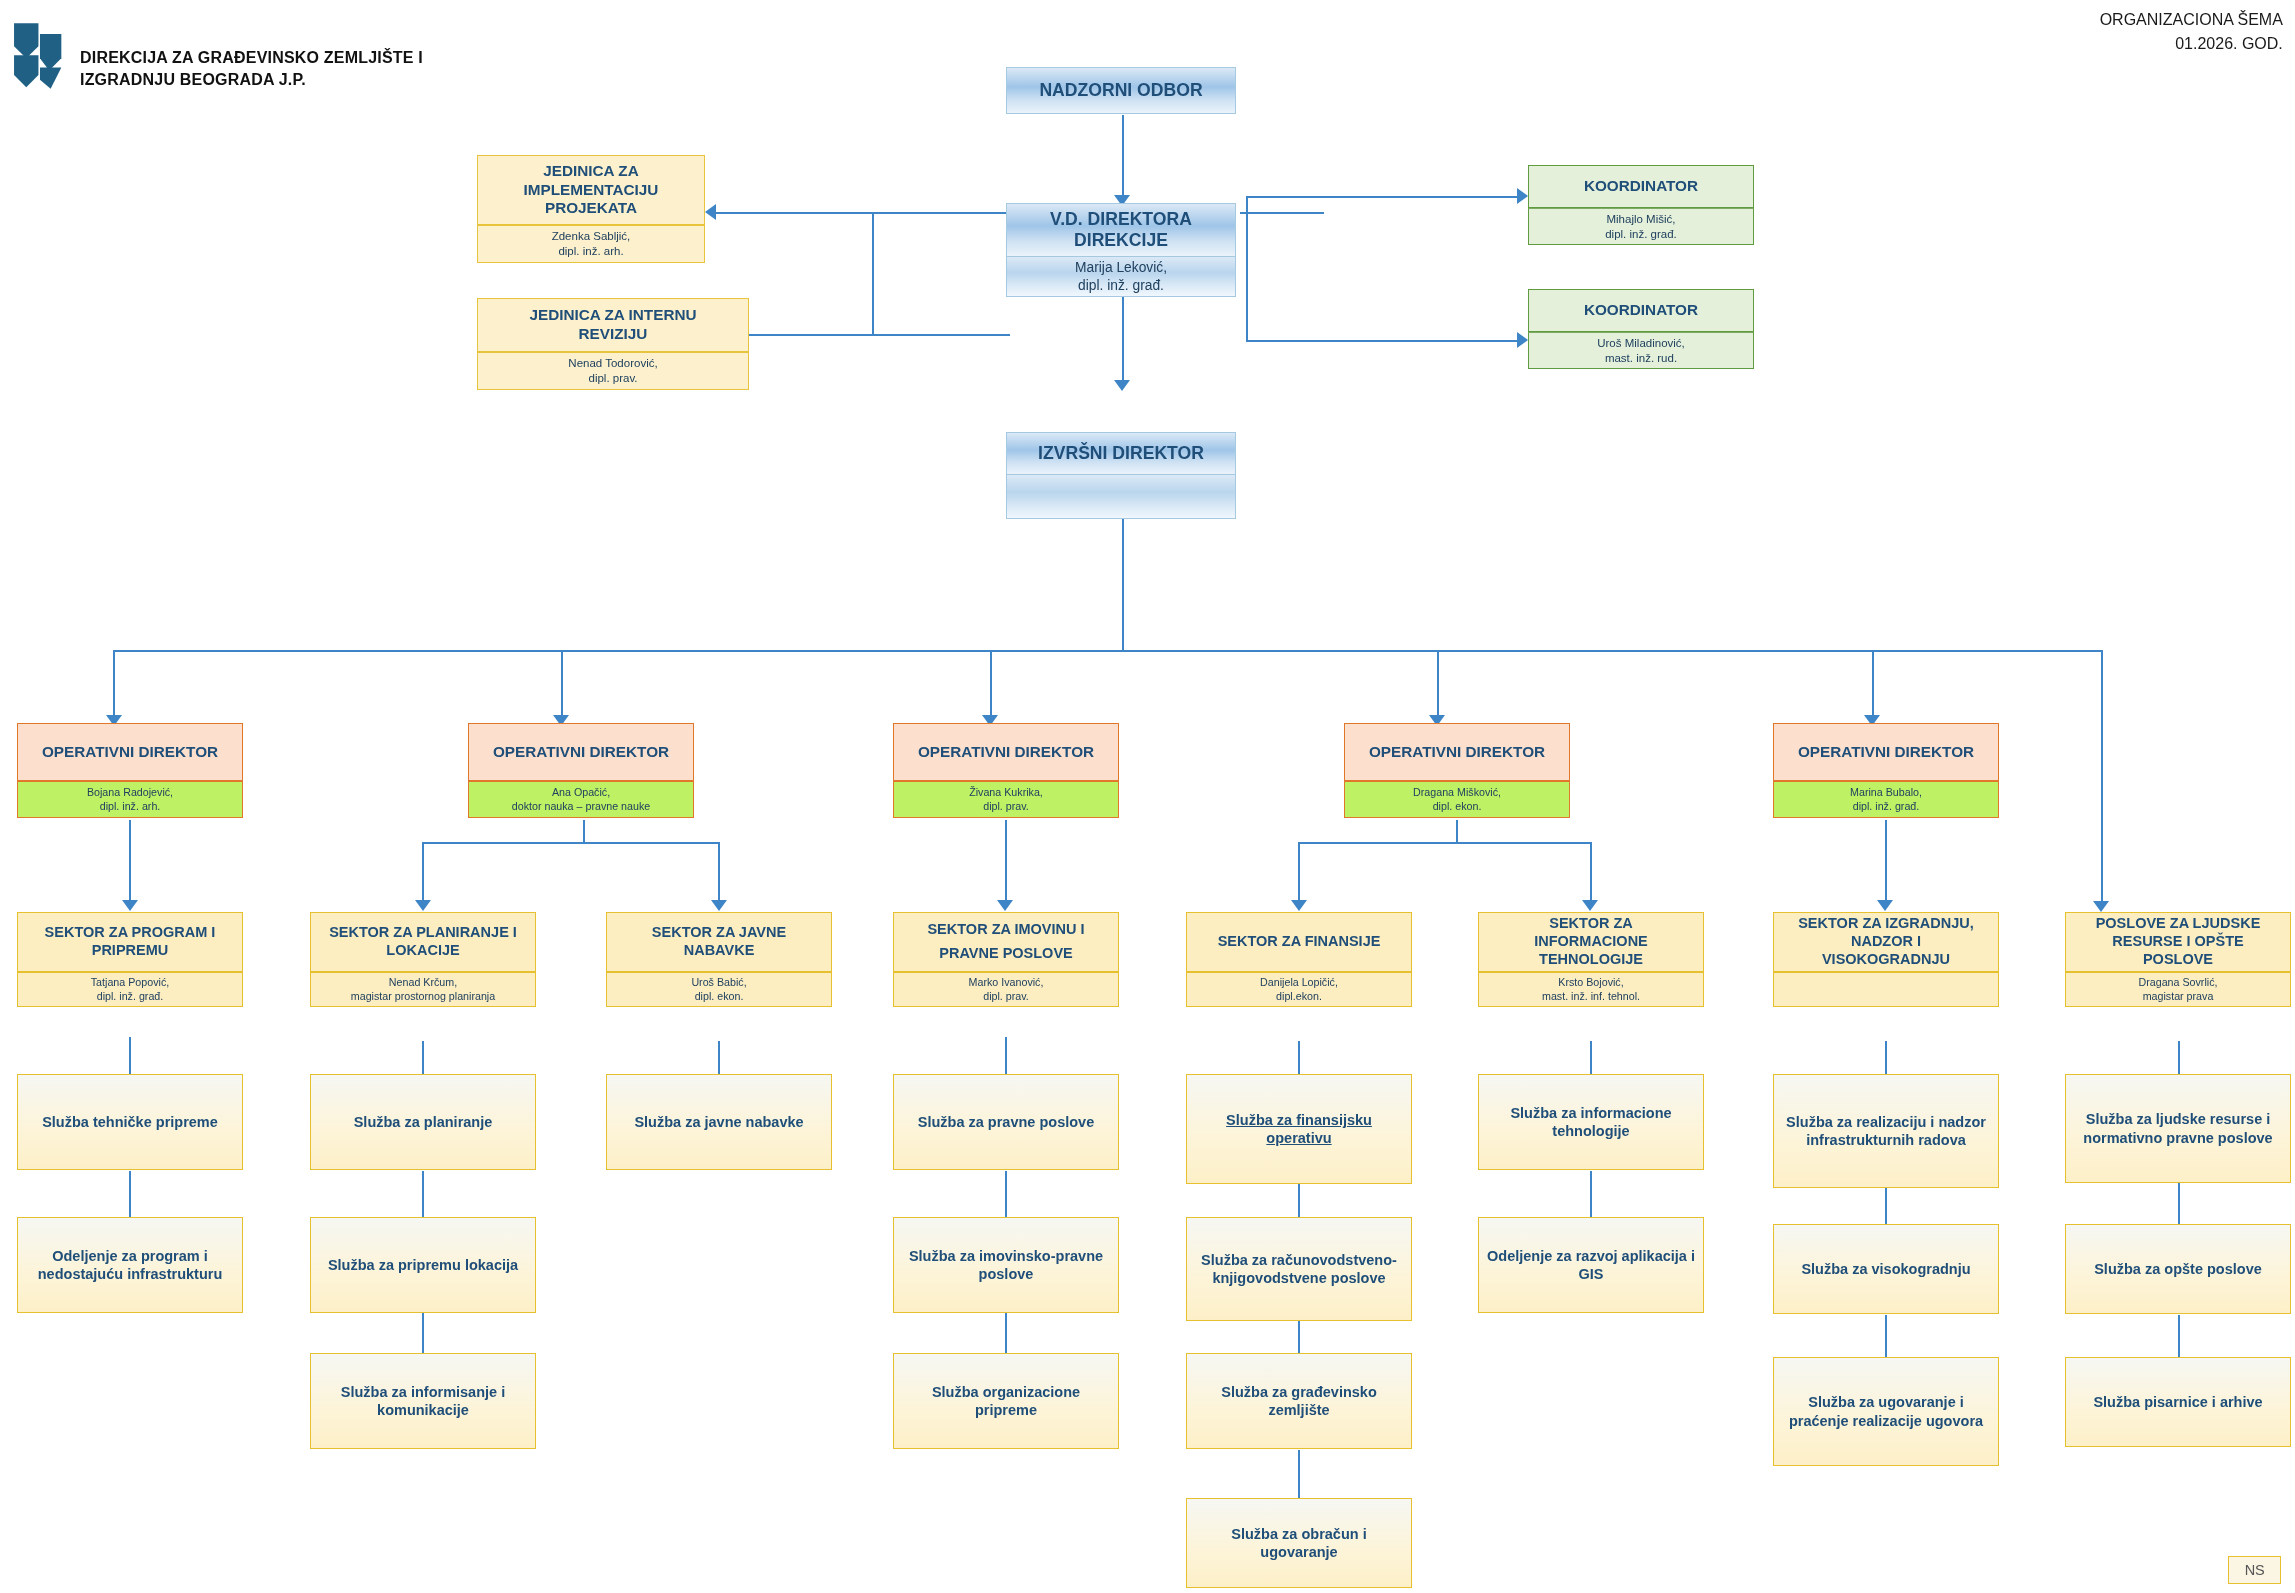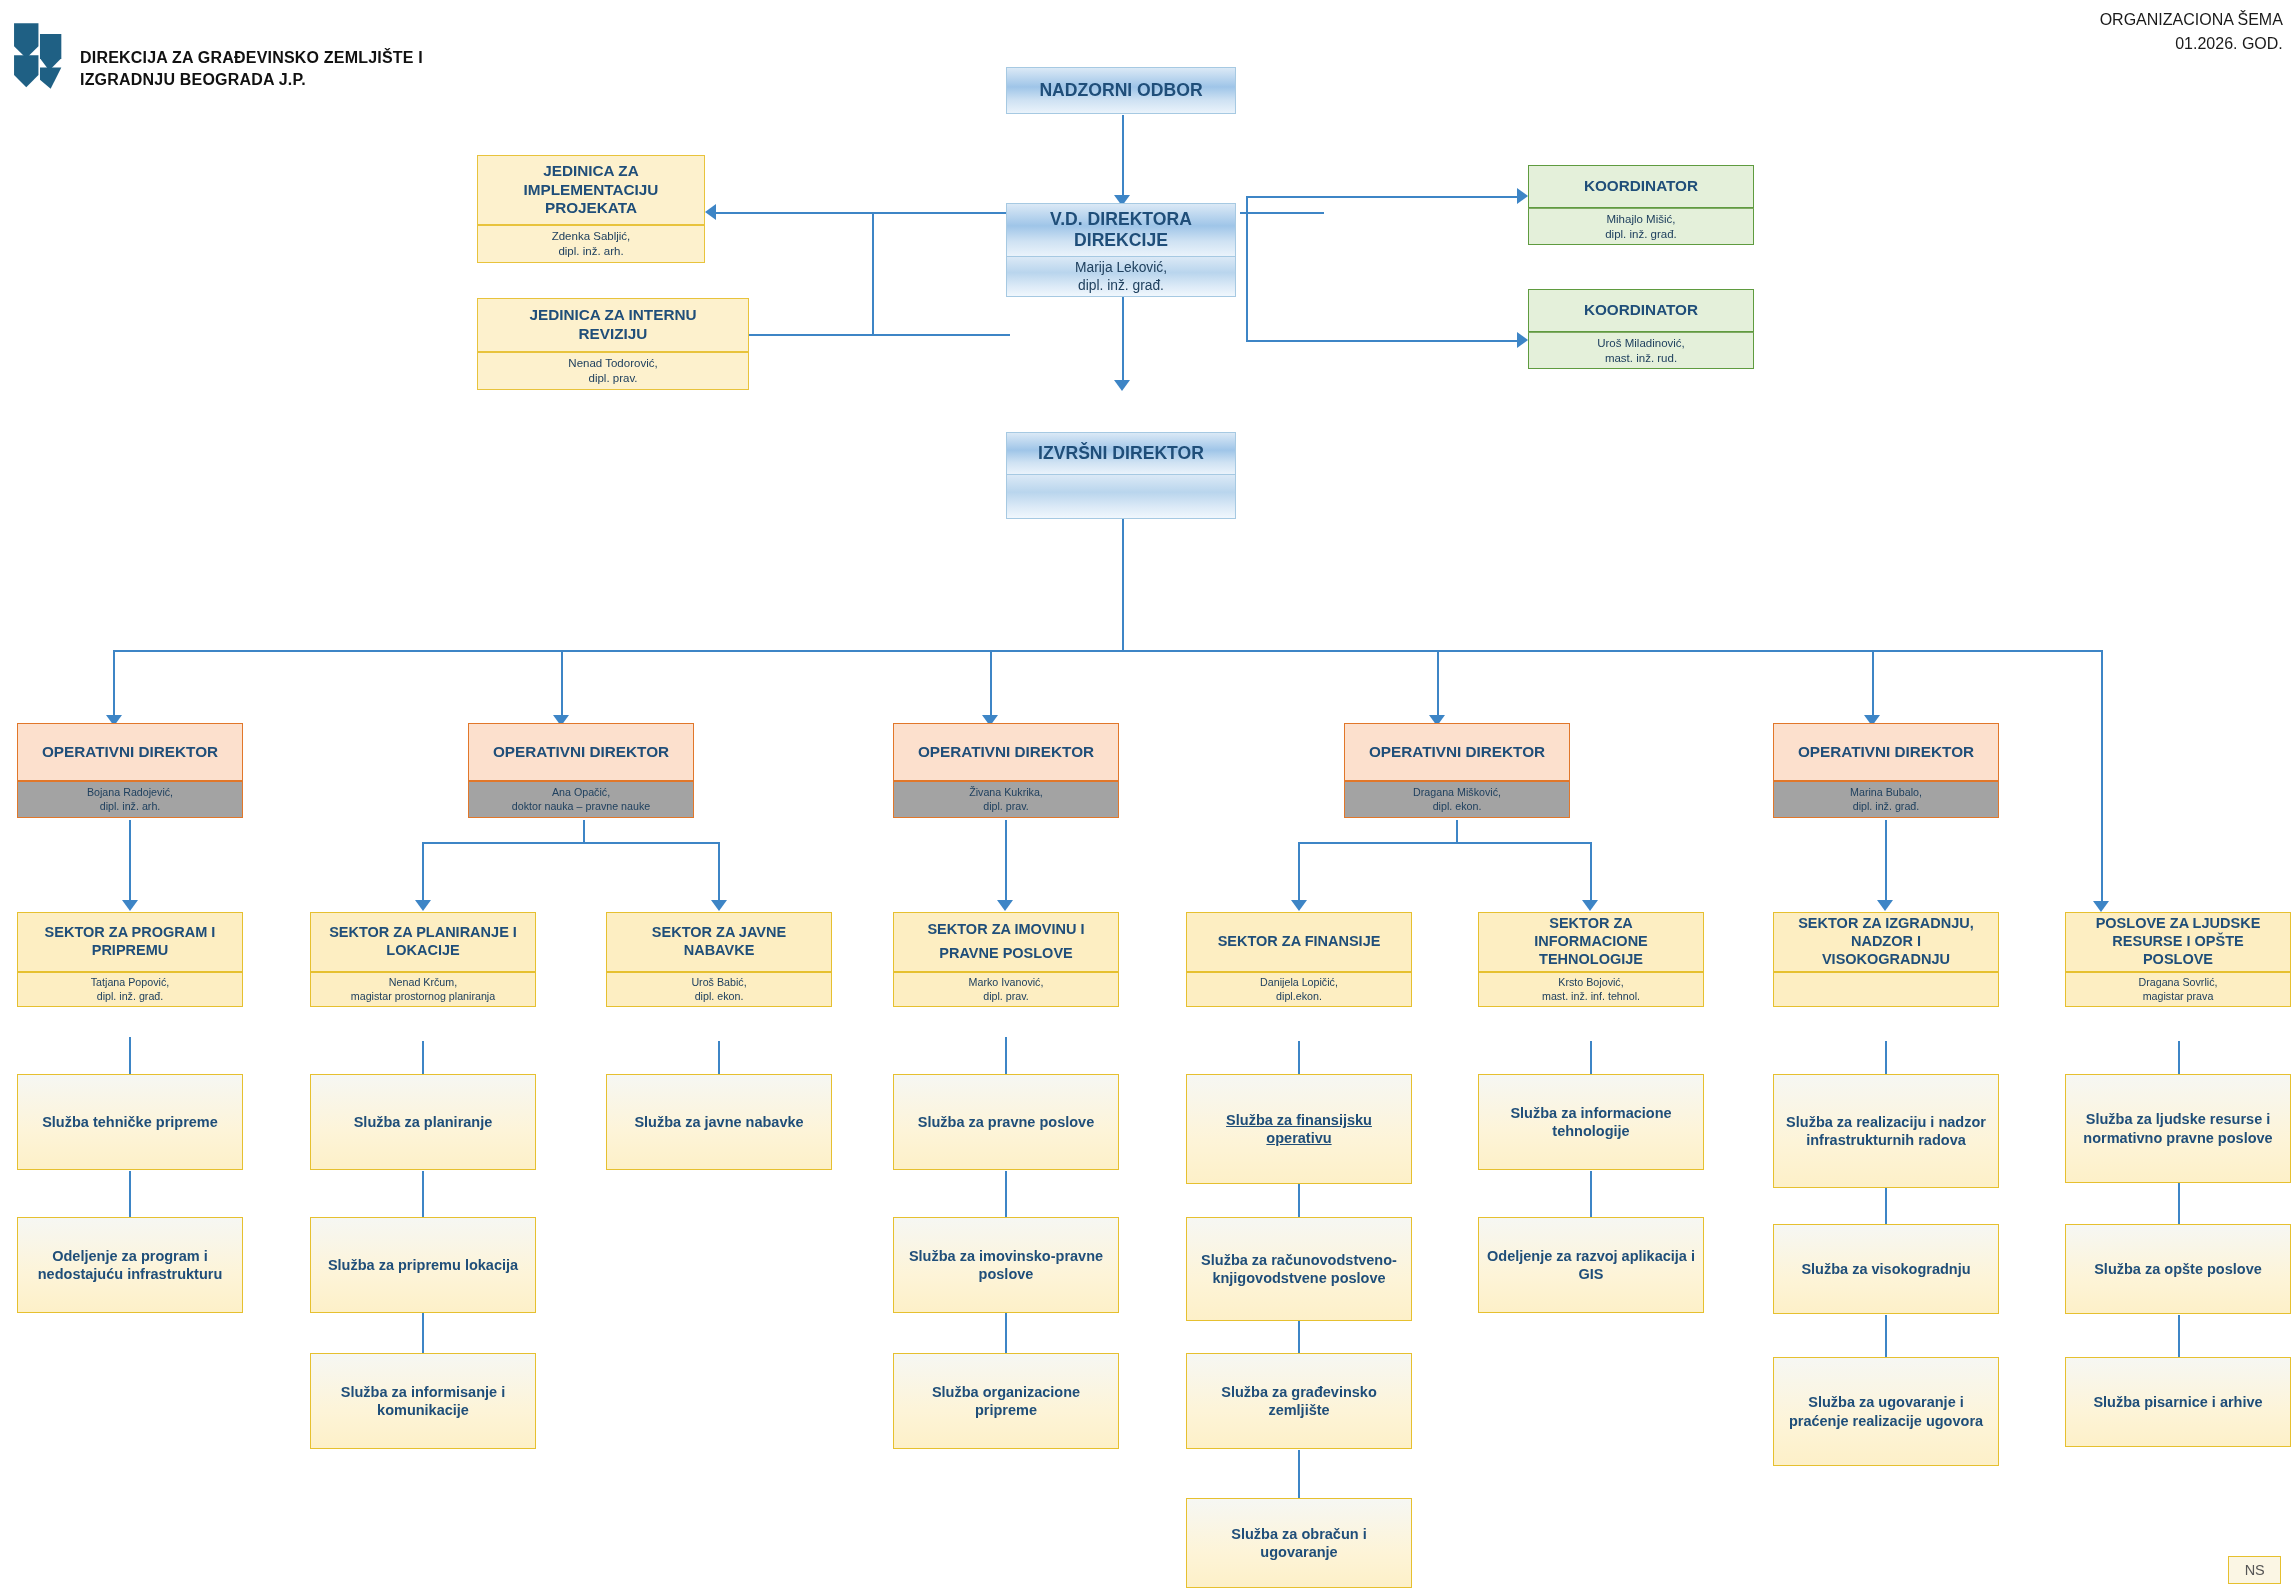--- a/index.html
+++ b/index.html
@@ -38,21 +38,21 @@
   
   .yel .ttl{background:#fdf1cd;border:1.5px solid #e8c33c;font-size:15.3px;}
   .yel .sub{background:#fdf1cd;border:1.5px solid #e8c33c;border-top:0.8px solid #e8c33c;font-size:11.5px;}
 
   
   .grn .ttl{background:#e4f0da;border:0.8px solid #5f9b3f;font-size:15.3px;}
   .grn .sub{background:#e4f0da;border:0.8px solid #5f9b3f;border-top:0.8px solid #7faa63;font-size:11.5px;}
 
   
   .pch .ttl{background:#fce0cd;border:1.5px solid #e1772a;font-size:15.3px;}
-  .pch .sub{background:#a3a3a3;border:1.5px solid #e1772a;border-top:0.8px solid #e1772a;font-size:10.7px;}
+  .pch .sub{background:#bef264;border:1.5px solid #e1772a;border-top:0.8px solid #e1772a;font-size:10.7px;}
 
   
   .sek .ttl{background:#fdeec2;border:1.5px solid #e6c02f;font-size:14.5px;}
   .sek .sub{background:#fdeec2;border:1.5px solid #e6c02f;border-top:0.8px solid #e6c02f;font-size:10.7px;}
 
   
   .srv{position:absolute;box-sizing:border-box;display:flex;align-items:center;justify-content:center;
     text-align:center;background:linear-gradient(to bottom,#f6f7f3 0%,#fdf4d8 60%,#fdf0c8 100%);
     border:1.5px solid #e6c02f;font-size:14.5px;font-weight:bold;color:#1f4e79;line-height:1.25;padding:3.1px 6.1px;}
 

